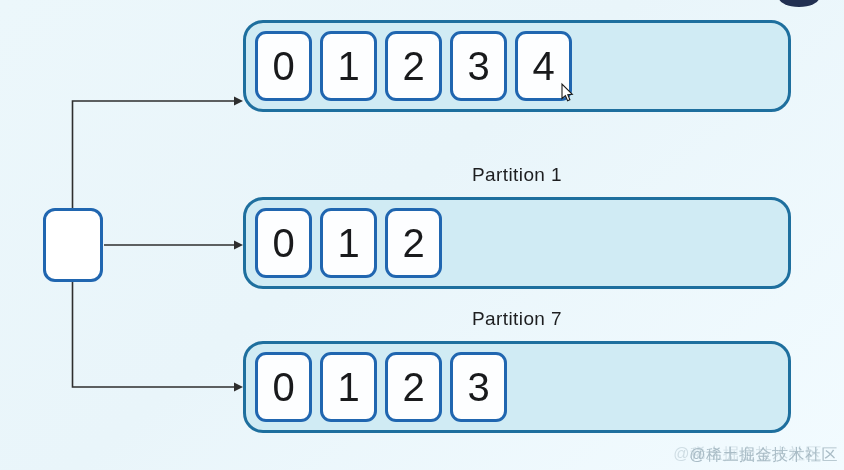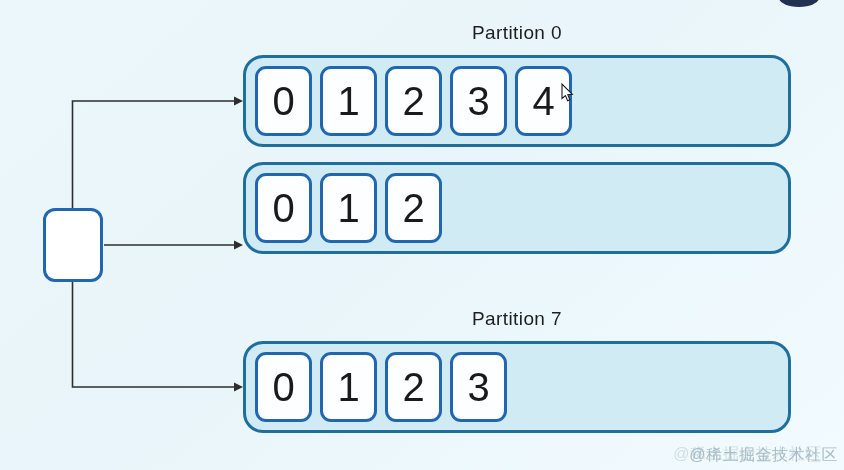--- a/index.html
+++ b/index.html
@@ -113,31 +113,31 @@
 </head>
 <body>
 
 <div class="stage">
 
   <div class="top-fragment"></div>
 
   <div class="source-node"></div>
 
   <div class="partition-group" style="top:20px">
-    <div class="partition-label">Partition 0</div>
     <div class="partition-box">
       <div class="msg">0</div>
       <div class="msg">1</div>
       <div class="msg">2</div>
       <div class="msg">3</div>
       <div class="msg">4</div>
     </div>
   </div>
 
   <div class="partition-group" style="top:162px">
+    <div class="partition-label">Partition 1</div>
     <div class="partition-box">
       <div class="msg">0</div>
       <div class="msg">1</div>
       <div class="msg">2</div>
     </div>
   </div>
 
   <div class="partition-group" style="top:306px">
     <div class="partition-label">Partition 7</div>
     <div class="partition-box">

